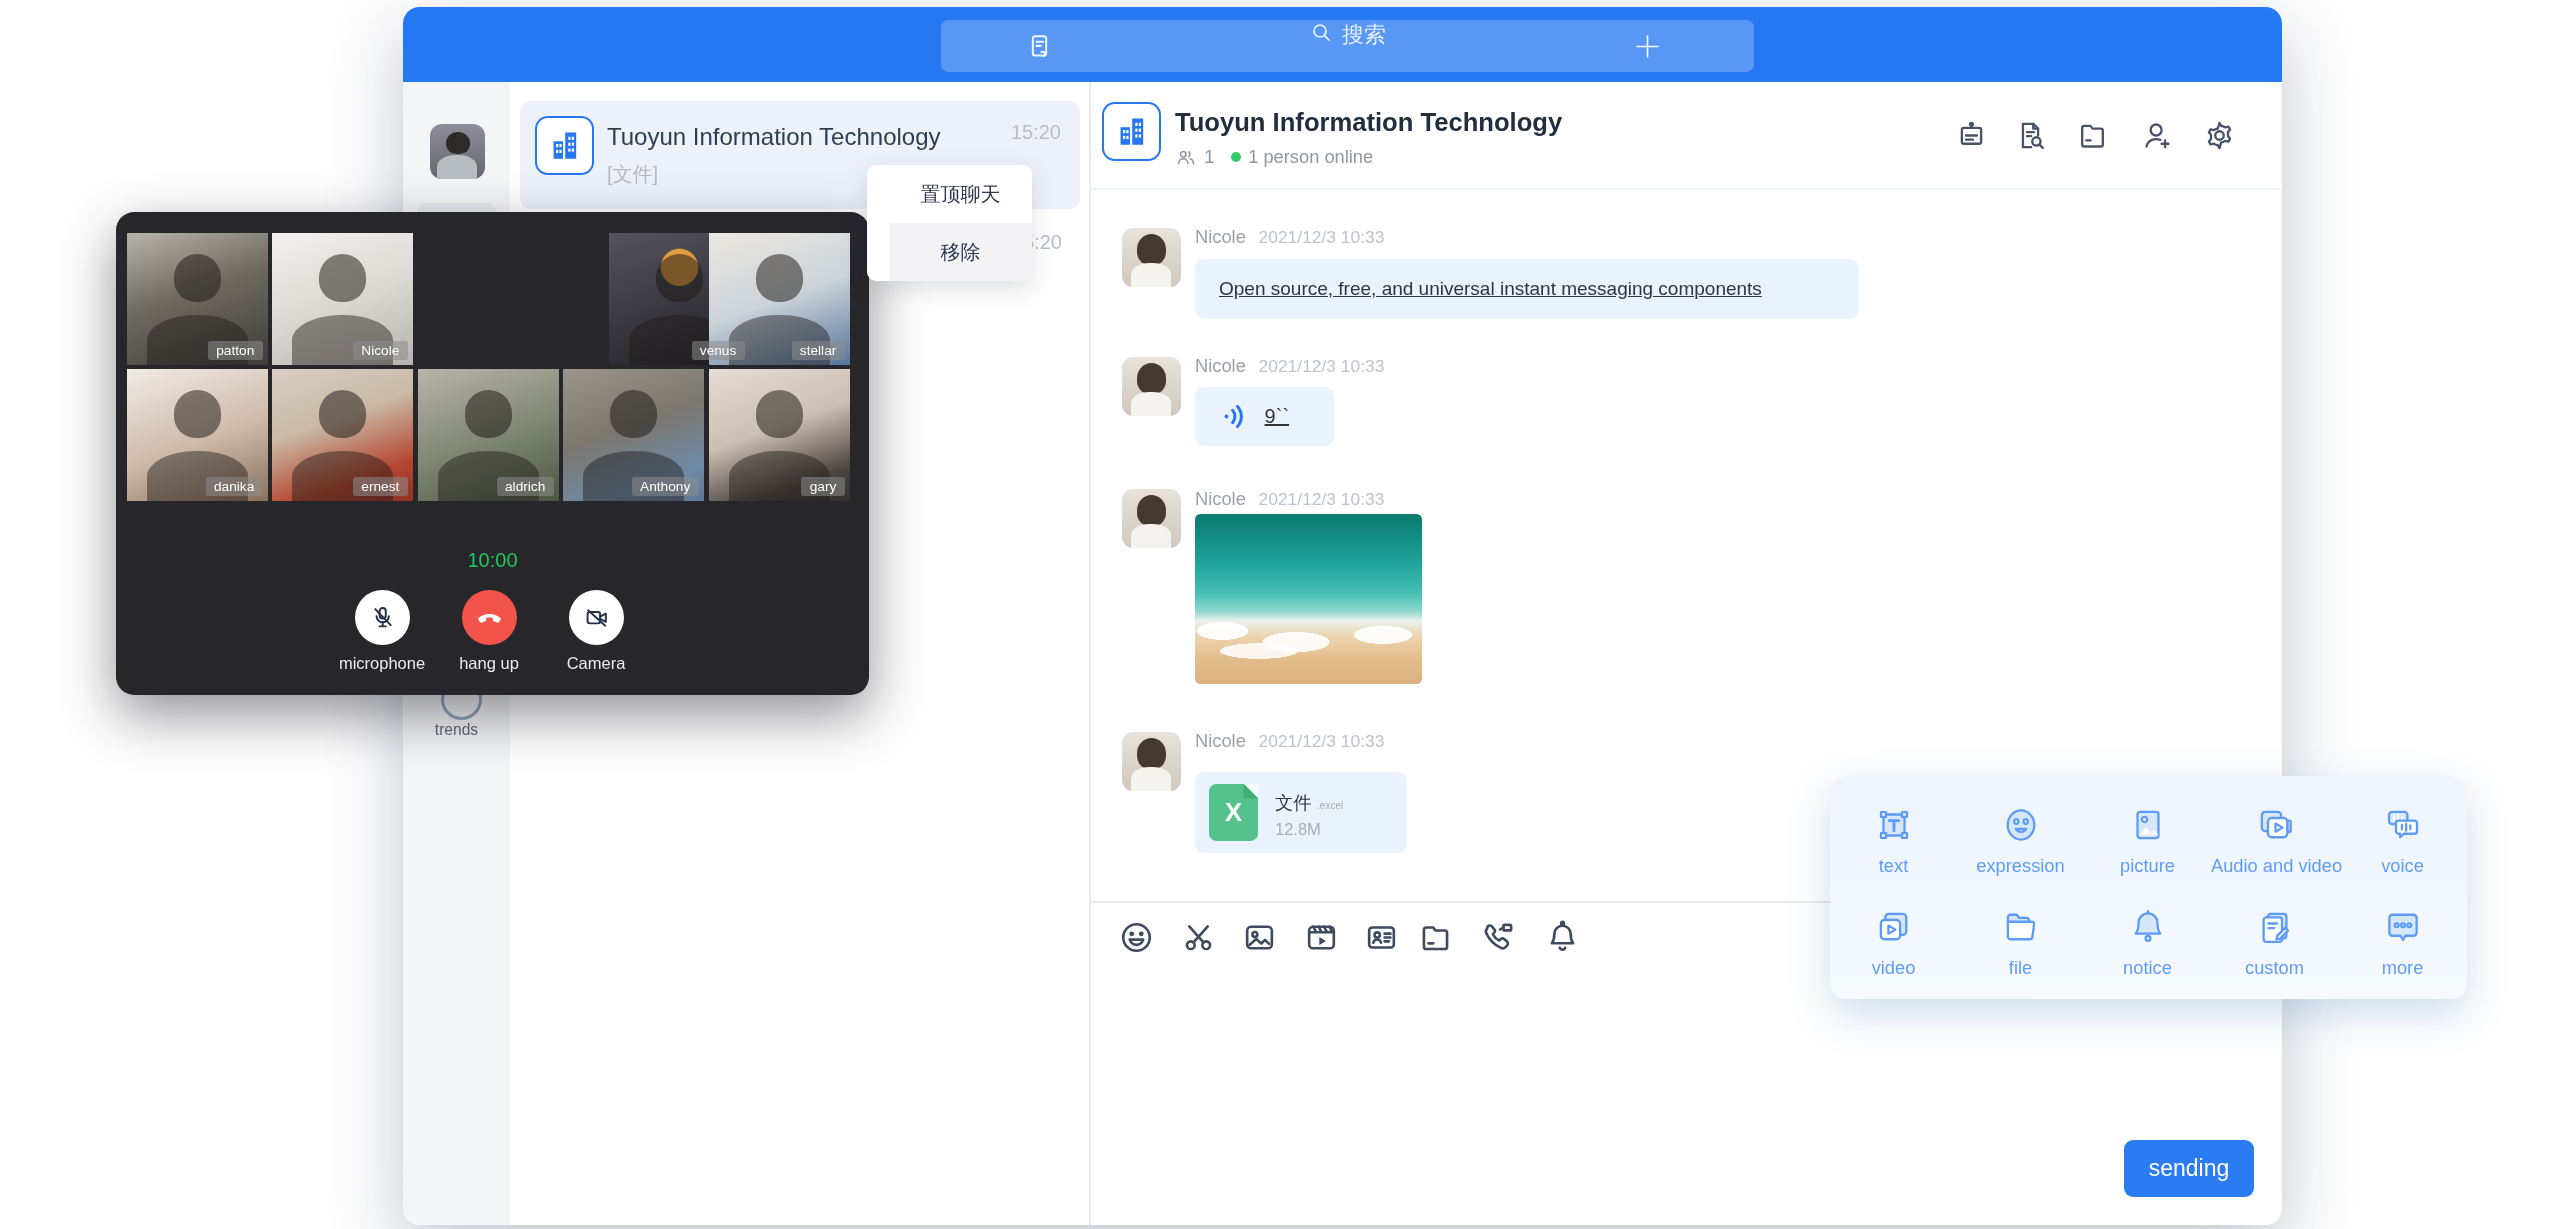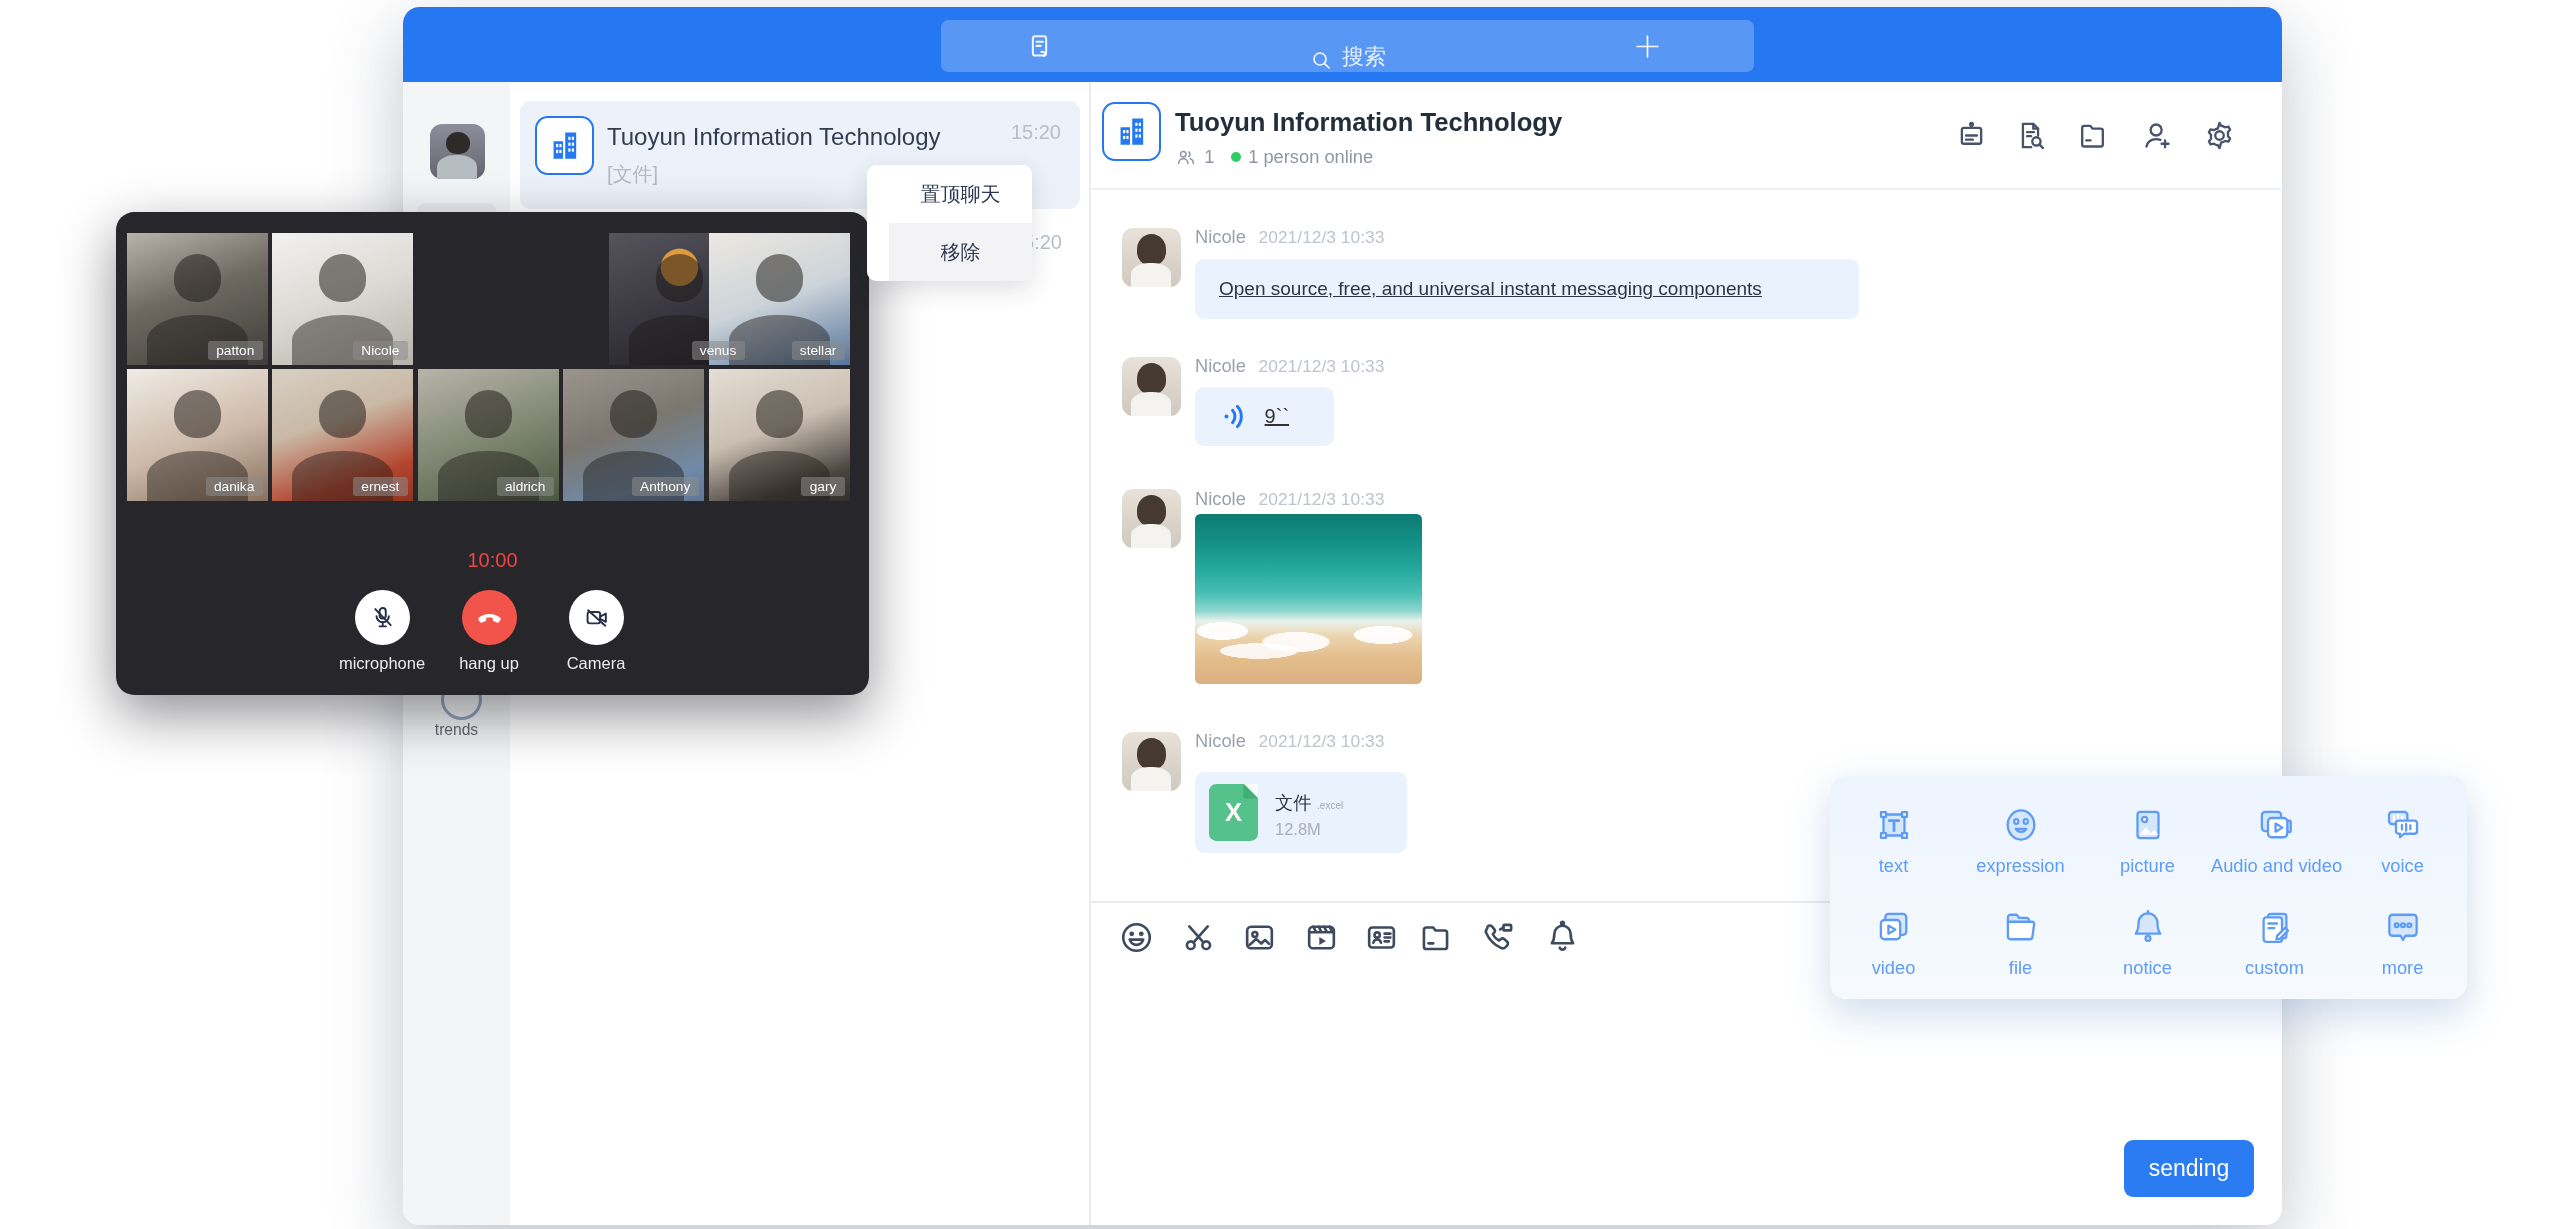--- a/index.html
+++ b/index.html
@@ -7,21 +7,21 @@
        font-family:"Liberation Sans",sans-serif;-webkit-font-smoothing:antialiased;}
   .abs{position:absolute;}
   
   .app-window{left:403px;top:7.3px;width:1879px;height:1218px;border-radius:16.5px;
     background:#fff;box-shadow:0 24px 73px rgba(45,60,90,.30);}
   .topbar{left:403px;top:7.3px;width:1879px;height:75px;background:#2677F2;
     border-radius:16.5px 16.5px 0 0;}
   .searchbox{left:941px;top:20px;width:813px;height:52px;border-radius:7.3px;
     background:rgba(255,255,255,.24);display:flex;align-items:center;}
   .search-center{position:absolute;left:0;right:0;top:0;bottom:0;display:flex;
-    align-items:flex-end;justify-content:center;gap:9.1px;color:rgba(255,255,255,.85);font-size:22px;}
+    align-items:flex-start;justify-content:center;gap:9.1px;color:rgba(255,255,255,.85);font-size:22px;}
   .sidebar{left:403px;top:82px;width:107px;height:1143px;background:#f4f5f6;border-radius:0 0 0 16.5px;}
   .chatlist{left:510px;top:82px;width:579px;height:1143px;background:#fff;}
   .vdivider{left:1089px;top:82px;width:1.8px;height:1143px;background:#e9ebee;}
   
   .side-avatar{left:430px;top:124px;width:55px;height:55px;border-radius:12px;overflow:hidden;
     background:linear-gradient(180deg,#8d8e9b 0%,#75767f 60%,#64656d 100%);}
   .side-avatar::before{content:"";position:absolute;left:15.6px;top:8.2px;width:24px;height:22px;
     border-radius:50% 50% 44% 44%;background:#2d2a28;}
   .side-avatar::after{content:"";position:absolute;left:7.3px;top:31px;width:40px;height:25.6px;
     border-radius:46% 46% 0 0;background:#b7bcc1;}
@@ -103,21 +103,21 @@
   .t1{background:linear-gradient(160deg,#f2f1ef,#dcd9d4 50%,#b7b3ac);}
   .t2{background:linear-gradient(160deg,#9aa295,#5d5f58 50%,#2e2d2b);}
   .t3{background:radial-gradient(circle at 50% 26%,#e09a3f 0 15%,transparent 16%),
        linear-gradient(160deg,#55545e,#38373f 55%,#202026);margin-left:46px;}
   .t4{background:linear-gradient(160deg,#ece8e1,#ccd3d9 50%,#55759c);}
   .t5{background:linear-gradient(160deg,#f0ece6,#cdb9a8 55%,#8a6f5c);text-align:right;}
   .t6{background:linear-gradient(160deg,#d8cfc4,#c9b9a5 40%,#b4452f 78%,#8e3322);}
   .t7{background:linear-gradient(160deg,#b8b4aa,#7d8570 55%,#4c5742);}
   .t8{background:linear-gradient(160deg,#9a948c,#7b776f 45%,#6f8aa8 80%,#5d7795);}
   .t9{background:linear-gradient(160deg,#e5ded4,#cabfb2 45%,#4a443f 82%,#332f2c);}
-  .call-timer{left:0;width:753px;top:337px;text-align:center;font-size:20px;color:#ef4444;position:absolute;}
+  .call-timer{left:0;width:753px;top:337px;text-align:center;font-size:20px;color:#22c55e;position:absolute;}
   .ctl-circle{position:absolute;width:55px;height:55px;border-radius:50%;background:#fff;
     display:flex;align-items:center;justify-content:center;color:#273048;cursor:pointer;}
   .ctl-circle.red{background:#f2534b;color:#fff;}
   .ctl-label{position:absolute;width:146px;text-align:center;font-size:16.5px;color:#ebebee;}
   
   .popup{left:1830px;top:776px;width:637px;height:223px;border-radius:16.5px;
     background:linear-gradient(180deg,#edf4fe 0%,#f6faff 100%);
     box-shadow:0 14.6px 40px rgba(86,128,189,.28);z-index:45;}
   .pop-cell{position:absolute;width:127px;text-align:center;cursor:pointer;}
   .pop-ic{display:flex;align-items:center;justify-content:center;height:46px;}

